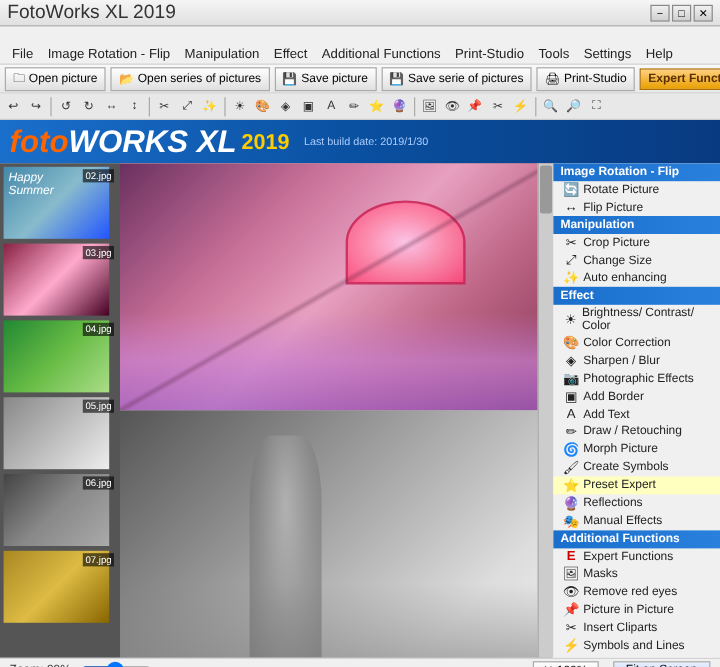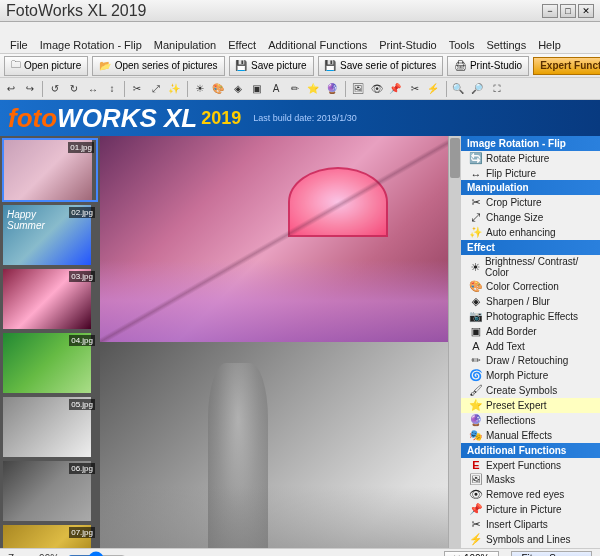--- a/index.html
+++ b/index.html
@@ -166,24 +166,20 @@
   <span class="logo-text">
     <span class="foto">foto</span><span class="works">WORKS XL</span>
   </span>
   <span class="logo-year">2019</span>
   <span class="build-date">Last build date: 2019/1/30</span>
 </div>
 
 <div class="main">
 
   <div class="thumb-panel">
-    <div class="thumb-item selected">
-      <div class="thumb-img thumb-01"></div>
-      <span class="thumb-label">01.jpg</span>
-    </div>
     <div class="thumb-item">
       <div class="thumb-img thumb-02">
         <div style="color:white;font-size:10px;padding:4px;font-style:italic;">Happy<br>Summer</div>
       </div>
       <span class="thumb-label">02.jpg</span>
     </div>
     <div class="thumb-item">
       <div class="thumb-img thumb-03"></div>
       <span class="thumb-label">03.jpg</span>
     </div>

